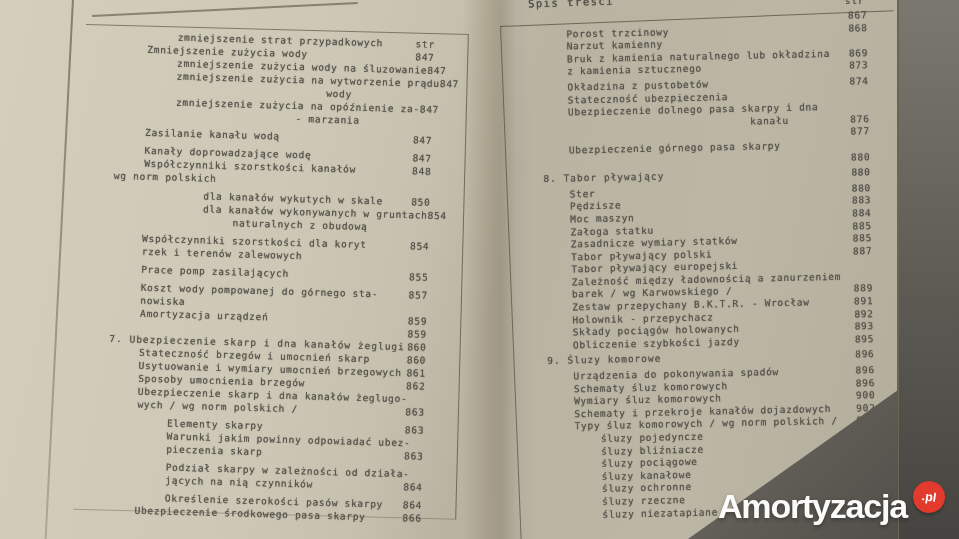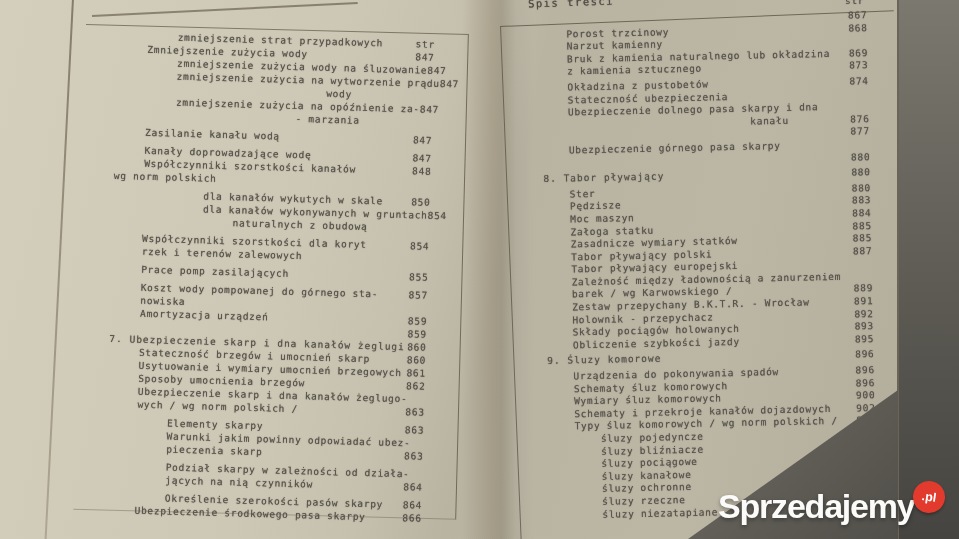--- a/index.html
+++ b/index.html
@@ -397,16 +397,16 @@
       <div class="row" style="padding-left: 52px;">
         <span class="t">śluzy niezatapiane</span>
         <span class="n">906</span>
       </div>
     </div>
 
   <div class="bg-right"></div>
   <div class="bg-wedge"></div>
 
   <div class="wm">
-    <span class="wm-text">Sprzedajemy</span>
+    <span class="wm-text">Amortyzacja</span>
   </div>
   <div class="wm-badge" style="background: rgb(226, 59, 46);">.pl</div>
 </div>
 
 </body></html>

